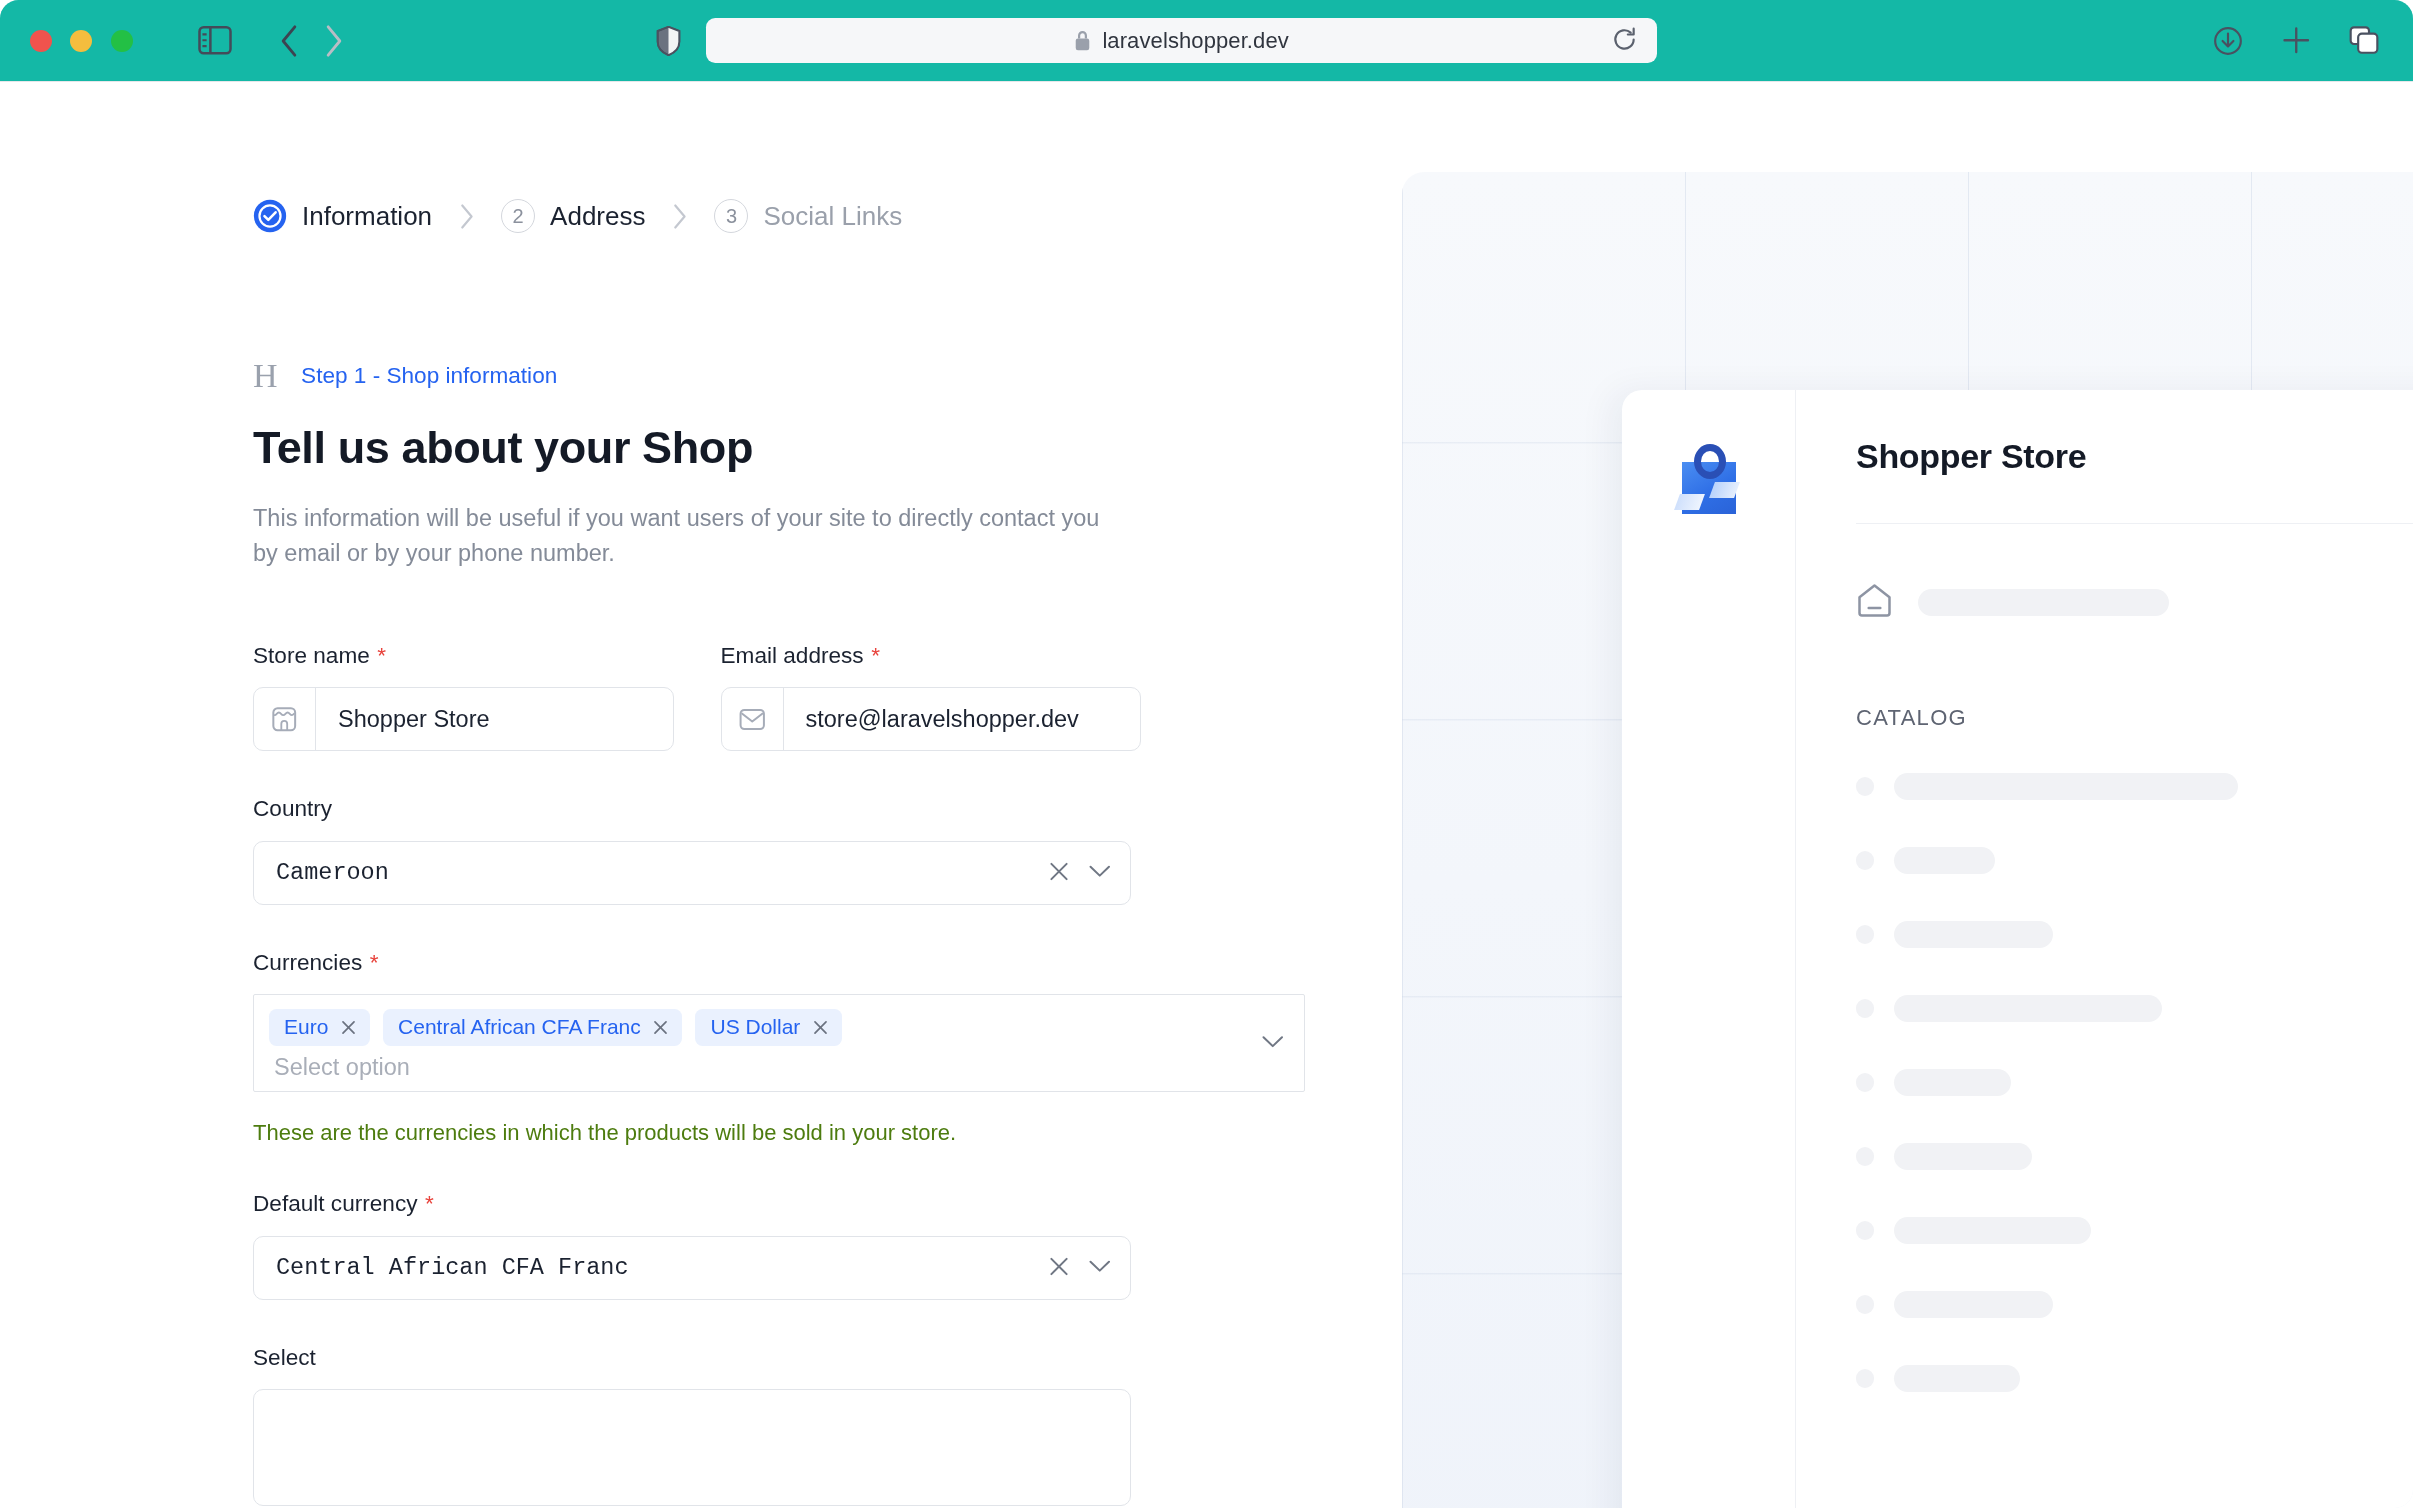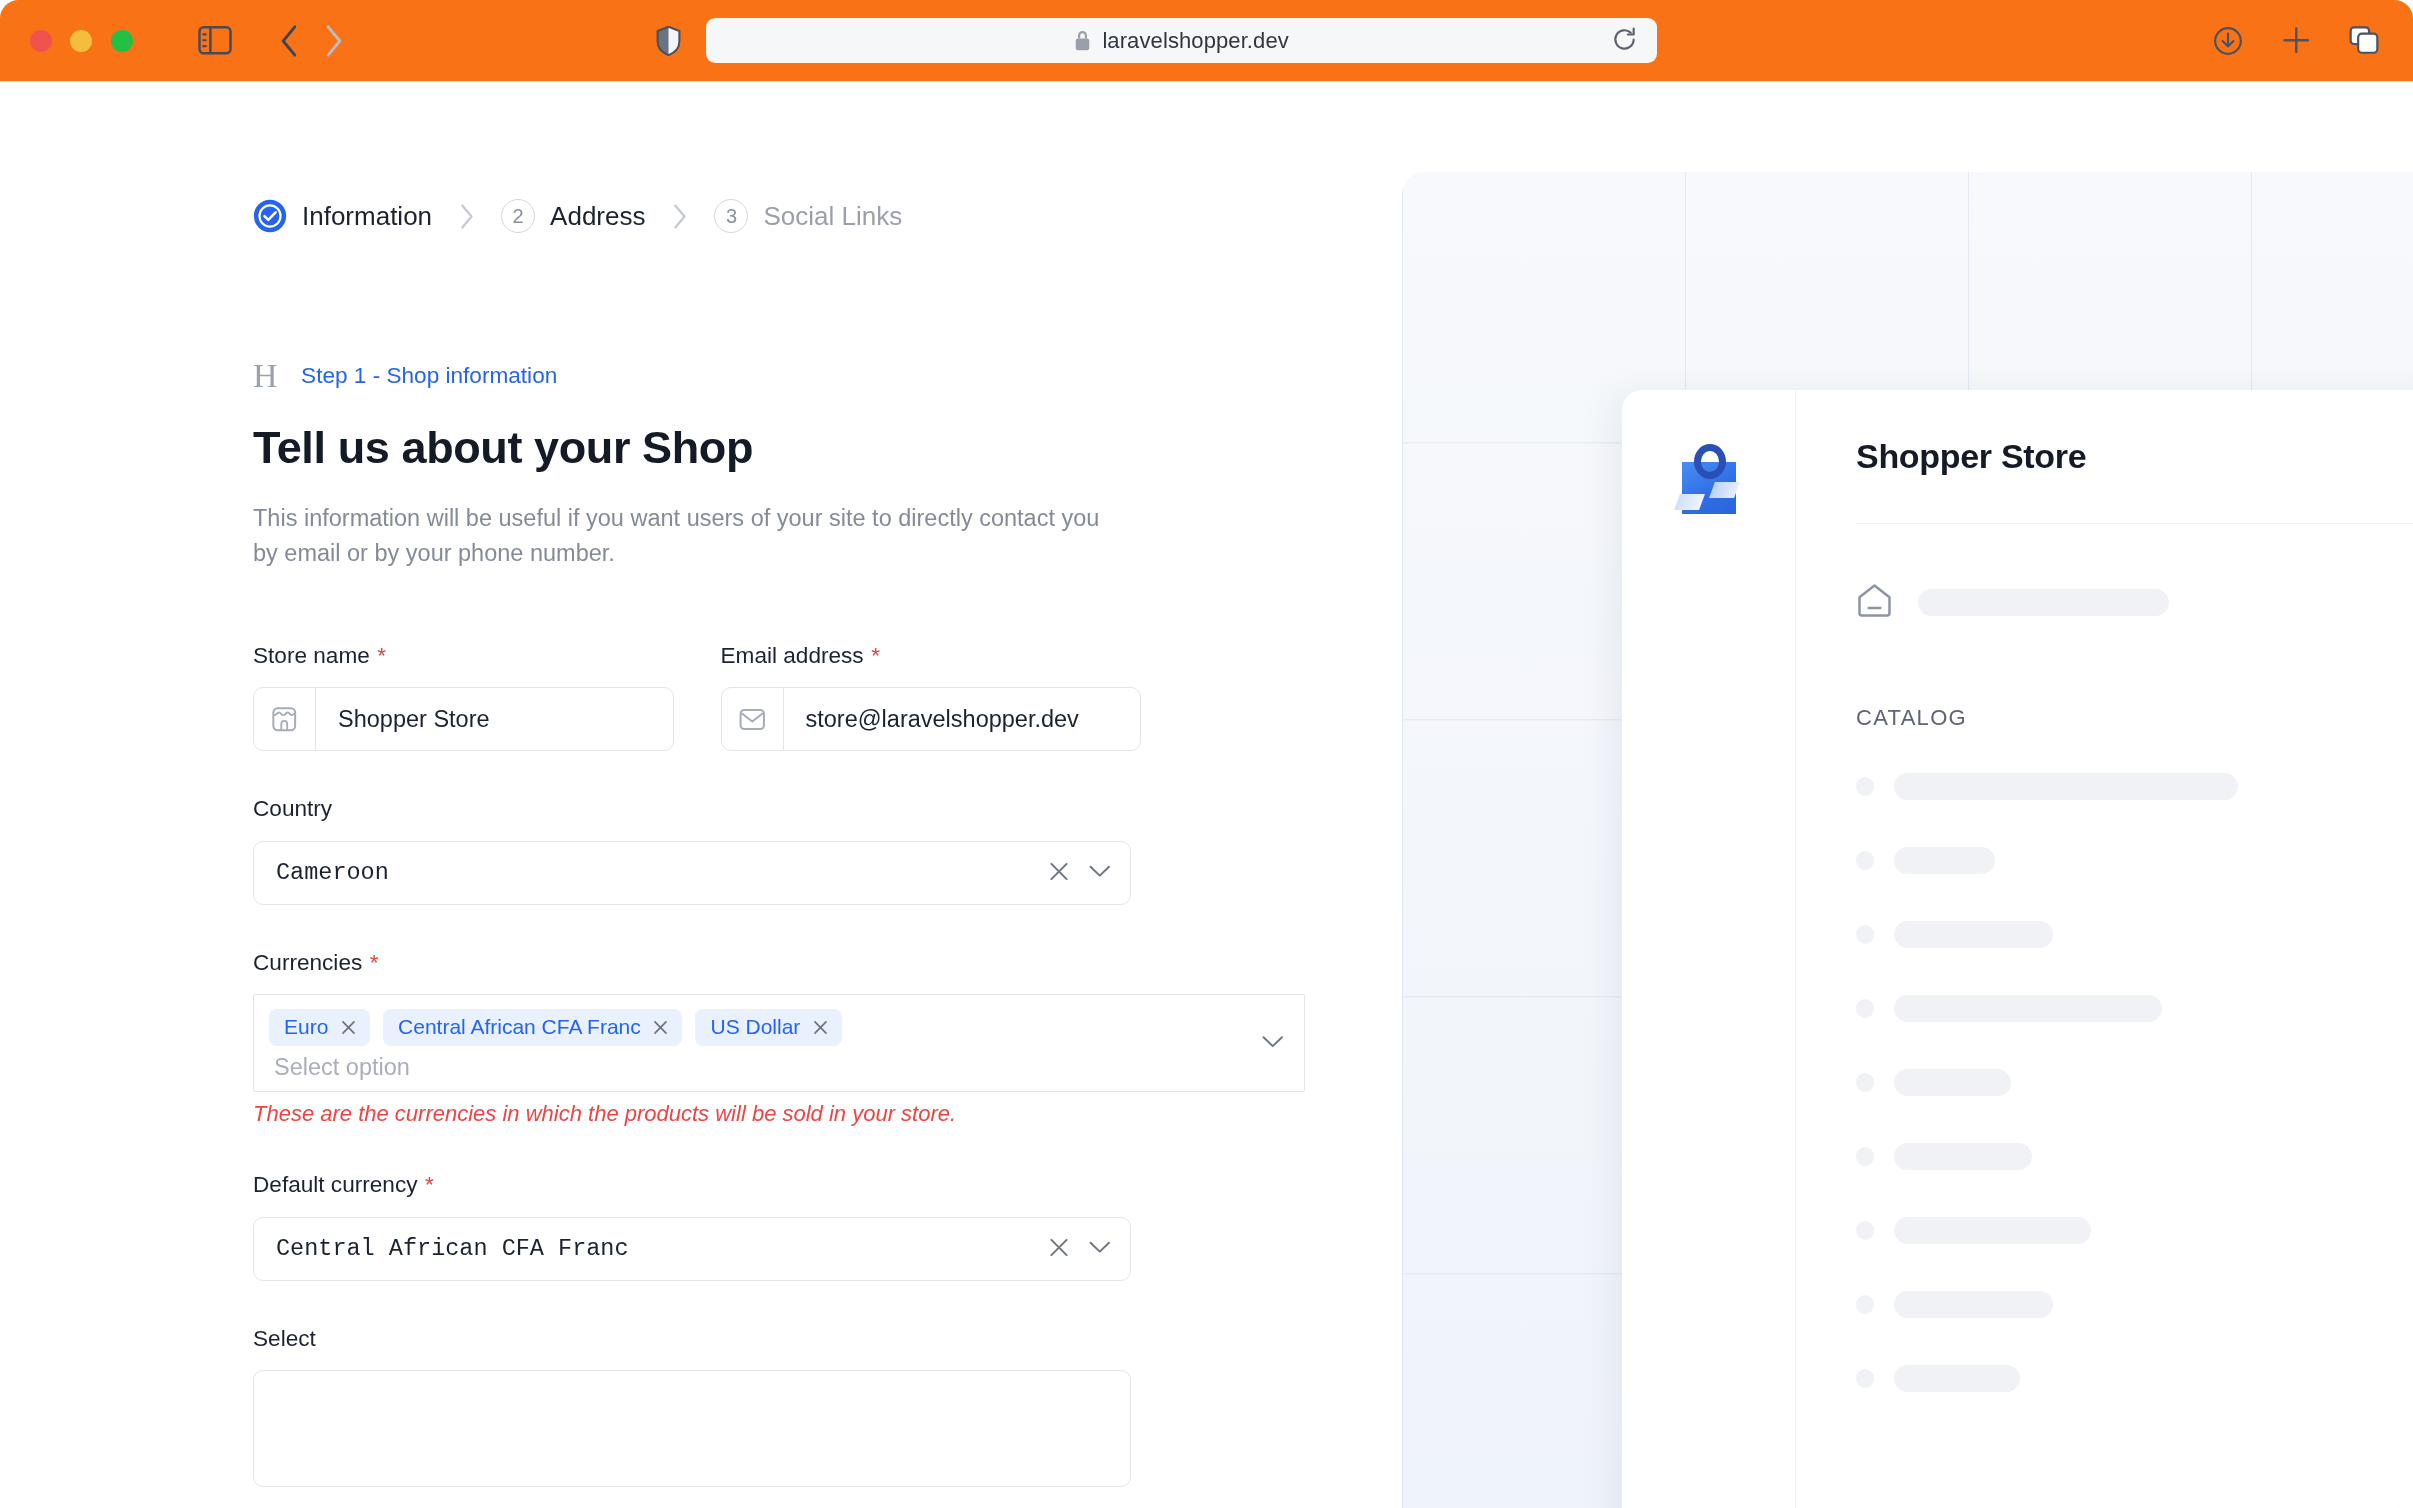--- a/index.html
+++ b/index.html
@@ -16,21 +16,21 @@
     width: 2413px; height: 1508px;
     background: #ffffff;
     border-radius: 18.4px;
     overflow: hidden;
   }
 
   
   .toolbar {
     position: relative;
     height: 82px;
-    background: #f97316;
+    background: #14b8a6;
     display: flex;
     align-items: center;
     border-bottom: 0.8px solid #e6e7ea;
   }
   .traffic { display: flex; gap: 18.4px; margin-left: 30px; }
   .dot { width: 22px; height: 22px; border-radius: 50%; }
   .dot.red { background: #f0534d; }
   .dot.yellow { background: #f4bd3e; }
   .dot.green { background: #23c045; }
 
@@ -140,21 +140,21 @@
     background: #fff;
     display: flex; align-items: center;
     padding: 0 22px;
   }
   .select-val { font-size: 23.5px; color: #1b2230; font-family: Liberation Mono, monospace; }
   .select-icons {
     position: absolute; right: 18.4px; top: 50%; transform: translateY(-50%);
     display: flex; align-items: center; gap: 18.4px; color: #707784;
   }
 
-  .helper { font-size: 22px; color: #ef4444; margin-top: 9px; font-style: italic; }
+  .helper { font-size: 22px; color: #4d7c0f; margin-top: 28px; }
 
   
   .multiselect {
     position: relative;
     width: 1052px;
     min-height: 91px;
     border: 0.8px solid #e1e4e9; border-radius: 2px;
     background: #fff;
     padding: 13.4px 59px 10px 15px;
   }

